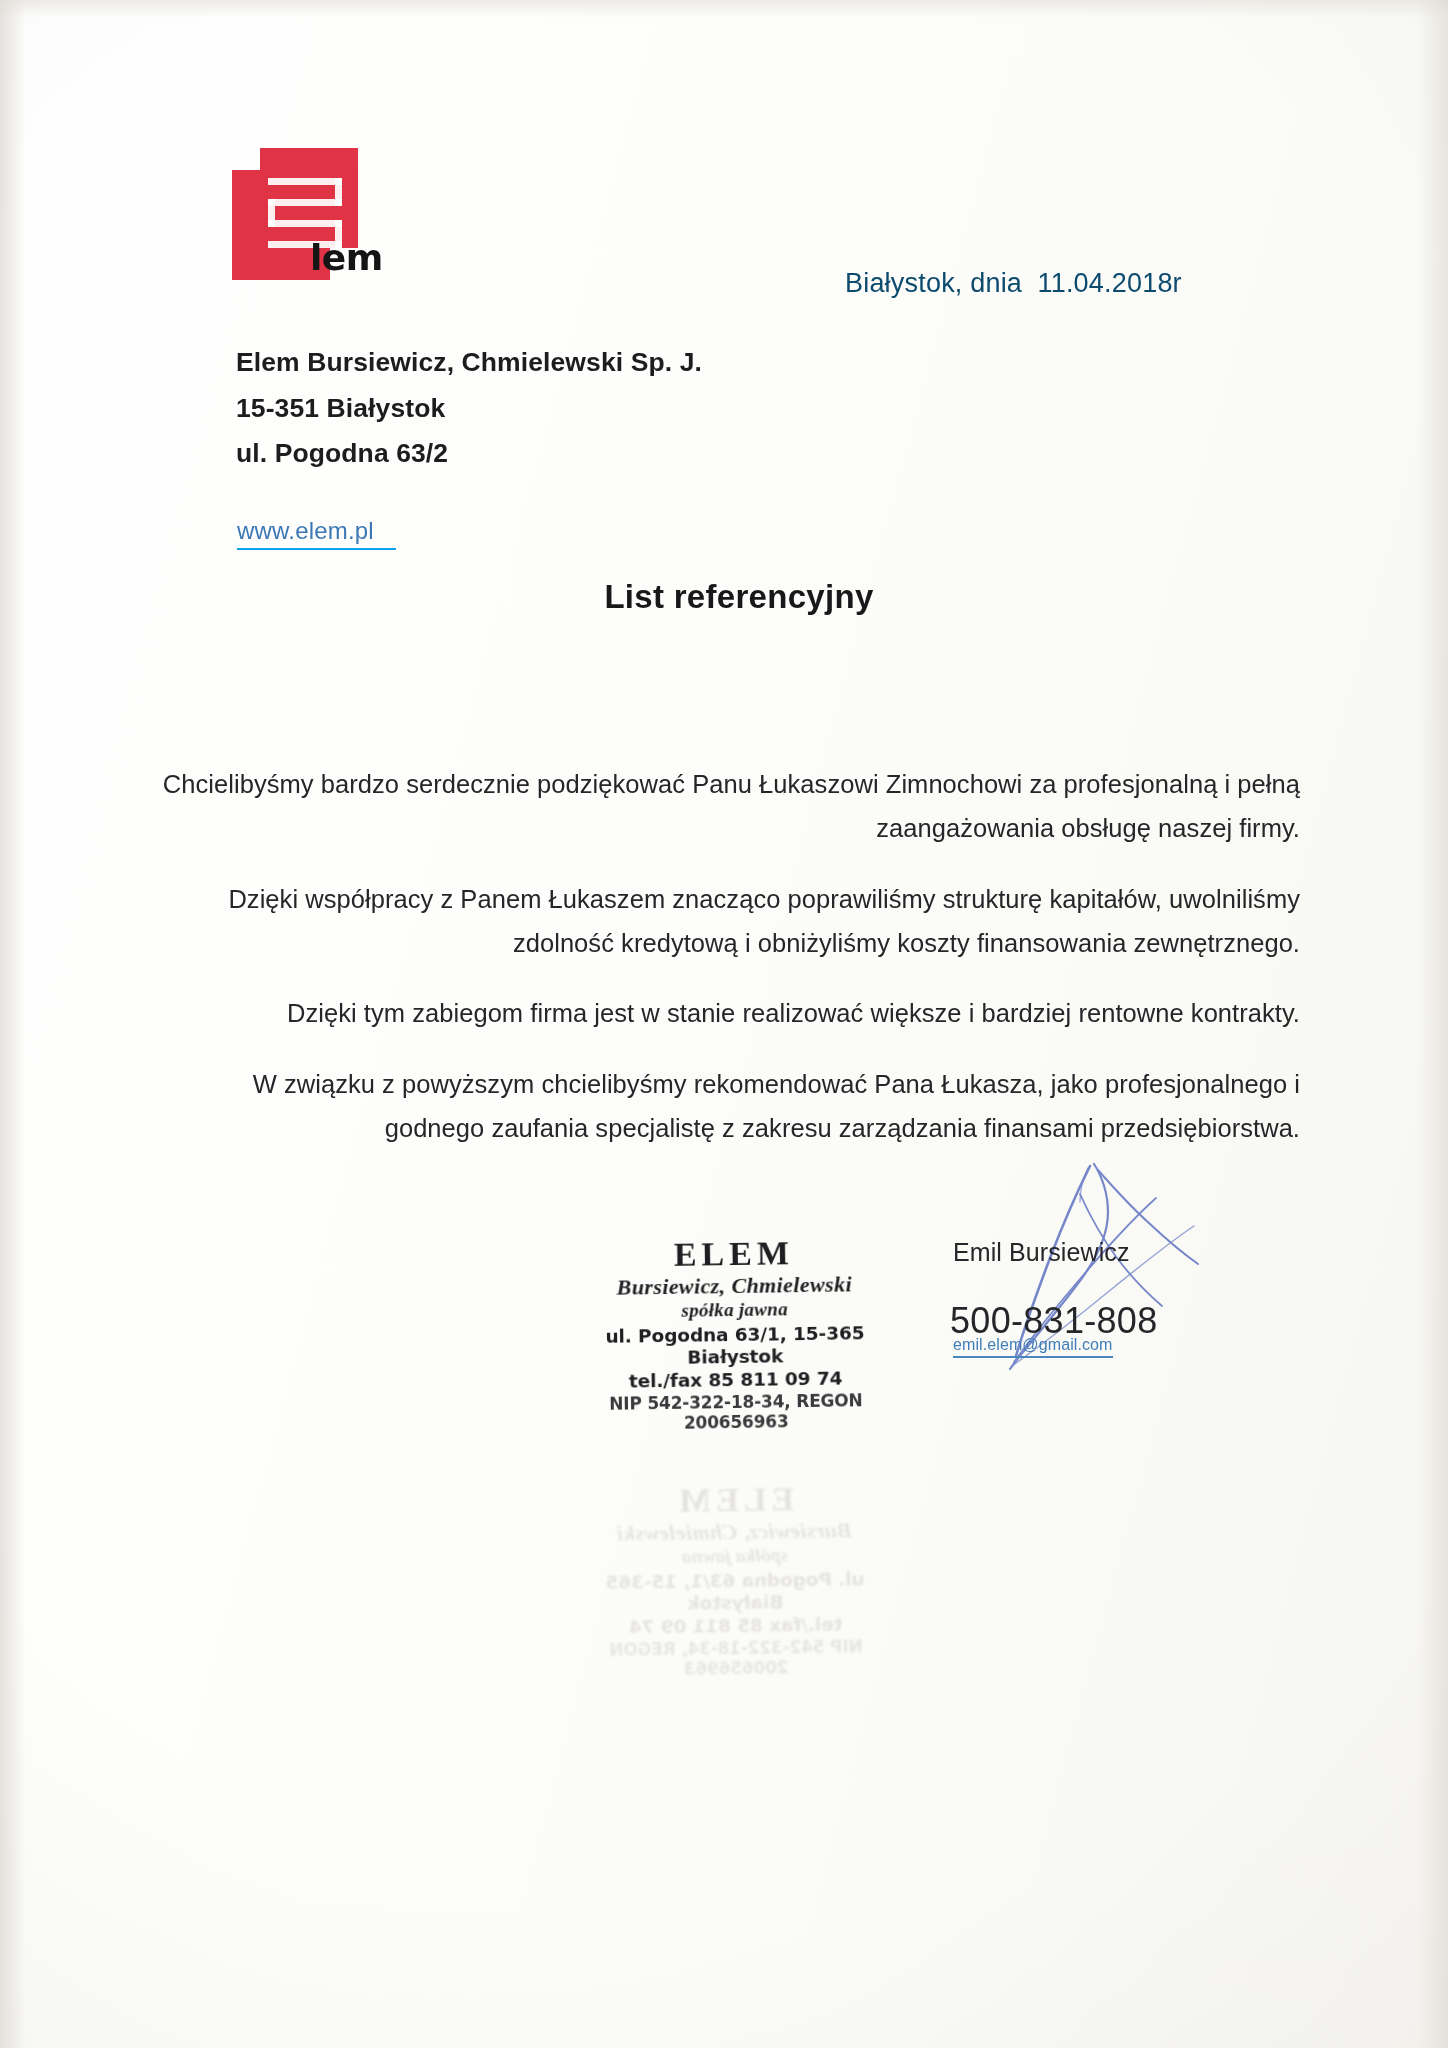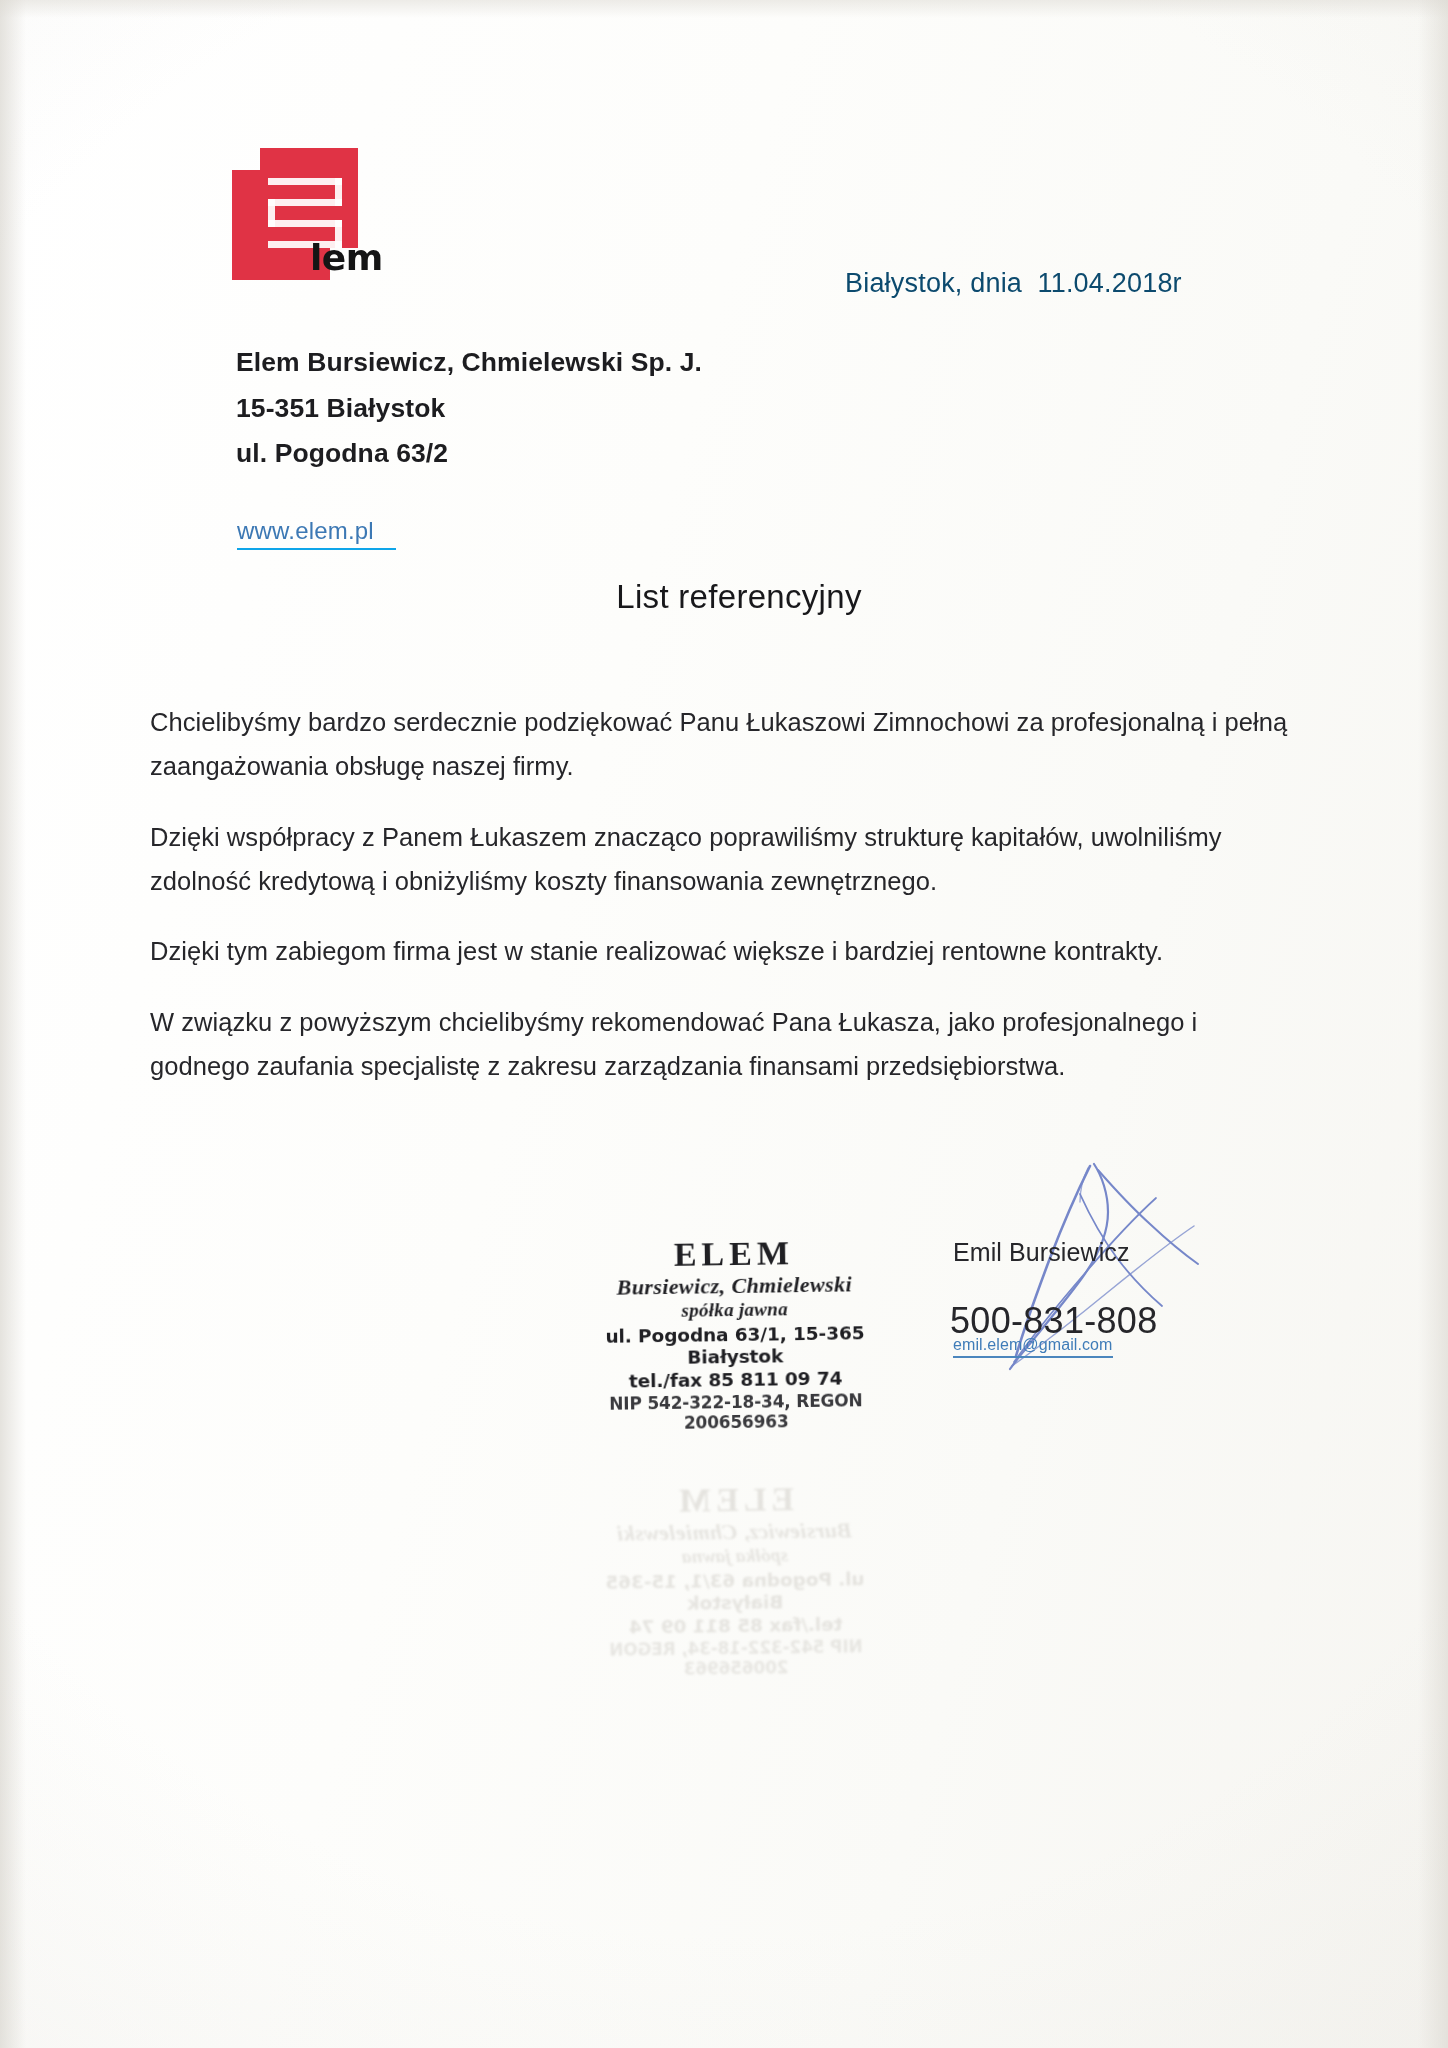--- a/index.html
+++ b/index.html
@@ -118,33 +118,33 @@
   }
 
   
   #doc-title {
     position: absolute;
     left: 0;
     top: 578px;
     width: 1448px;
     text-align: center;
     font-size: 33px;
-    font-weight: 400;
+    font-weight: 700;
     color: #18181b;
     letter-spacing: 0.3px;
   }
   #doc-title .title-shift { display: inline-block; margin-left: 30px; }
 
   
   #body-copy {
     position: absolute;
     left: 150px;
-    top: 700px;
+    top: 762px;
     width: 1150px;
-    text-align: left;
+    text-align: right;
     font-size: 25.5px;
     color: #26262a;
     line-height: 1.74;
     letter-spacing: 0.05px;
   }
   #body-copy p { margin: 0 0 26px 0; }
   #body-copy p:last-child { margin-bottom: 0; }
   #body-copy p.p-single { }
 
   

